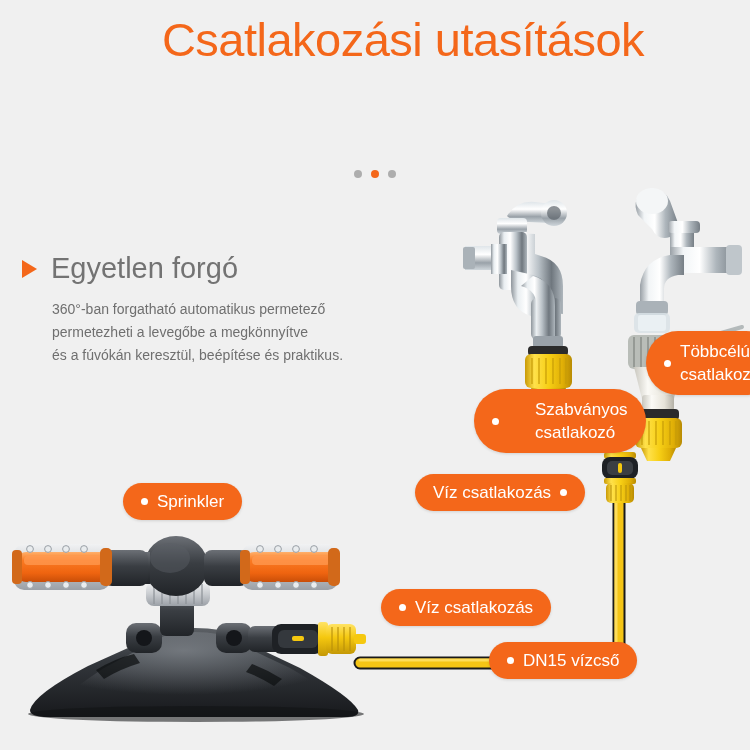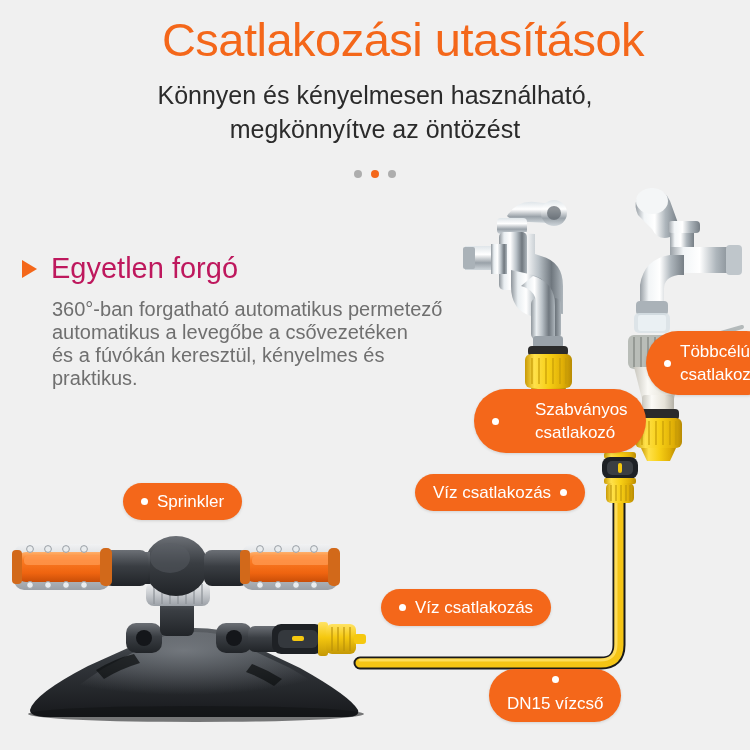--- a/index.html
+++ b/index.html
@@ -31,23 +31,23 @@
   .dot.active{background:#F4671A;}
 
   
   .feature{position:absolute;left:22px;top:248px;width:430px;}
   .feat-head{display:flex;align-items:flex-start;gap:14px;}
   .tri{
     width:0;height:0;margin-top:12px;
     border-top:9px solid transparent;border-bottom:9px solid transparent;
     border-left:15px solid #F4671A;flex:none;
   }
-  .feat-title{font-size:29px;line-height:40px;color:#be185d;font-weight:400;}
+  .feat-title{font-size:29px;line-height:40px;color:#737373;font-weight:400;}
   .feat-body{
-    margin:10px 0 0 30px;font-size:20px;line-height:23px;color:#6f6f6f;
+    margin:10px 0 0 30px;font-size:14px;line-height:23px;color:#6f6f6f;
     max-width:395px;
   }
 
   
   .pill{
     position:absolute;background:#F4671A;color:#fff;border-radius:999px;
     display:flex;align-items:center;gap:9px;
     padding:7px 18px;font-size:17px;line-height:23px;white-space:nowrap;
     box-shadow:0 1px 3px rgba(0,0,0,.13);z-index:30;
   }
@@ -66,42 +66,38 @@
   
   .sprinkler{left:0px;top:518px;width:400px;height:205px;z-index:12;}
 </style>
 </head>
 <body>
 
 <div class="stage">
 
   <div class="title">Csatlakozási utasítások</div>
 
-  <div class="subtitle">
-    <div>Könnyen és kényelmesen használható,</div>
-    <div>megkönnyítve az öntözést</div>
-  </div>
 
   <div class="dots">
     <span class="dot"></span>
     <span class="dot active"></span>
     <span class="dot"></span>
   </div>
 
   <div class="feature">
     <div class="feat-head">
       <span class="tri"></span>
       <div class="feat-title">
         <div>Egyetlen forgó</div>
       </div>
     </div>
     <div class="feat-body">
       <div>360°-ban forgatható automatikus permetező</div>
-      <div>automatikus a levegőbe a csővezetéken</div>
-      <div>és a fúvókán keresztül, kényelmes és praktikus.</div>
+      <div>permetezheti a levegőbe a megkönnyítve</div>
+      <div>és a fúvókán keresztül, beépítése és praktikus.</div>
     </div>
   </div>
 
   <svg class="hose" viewBox="0 0 750 750">
 
     <path d="M619,500 L619,645 Q619,663 601,663 L360,663" fill="none" stroke="#1a1a1a" stroke-width="13" stroke-linecap="round"></path>
     <path d="M619,500 L619,645 Q619,663 601,663 L360,663" fill="none" stroke="#F5C515" stroke-width="9" stroke-linecap="round"></path>
     <path d="M616,500 L616,644 Q616,660 600,660 L360,660" fill="none" stroke="#FFE066" stroke-width="3" stroke-linecap="round" opacity=".85"></path>
   </svg>
 
@@ -402,18 +398,18 @@
   <div class="pill" style="left:415px;top:474px;">
     <span>Víz csatlakozás</span>
     <span class="bdot"></span>
   </div>
 
   <div class="pill" style="left:381px;top:589px;">
     <span class="bdot"></span>
     <span>Víz csatlakozás</span>
   </div>
 
-  <div class="pill" style="left:489px;top:669px;flex-direction:column;">
+  <div class="pill" style="left:489px;top:642px;">
     <span class="bdot"></span>
     <span>DN15 vízcső</span>
   </div>
 
 </div>
 
 </body></html>

